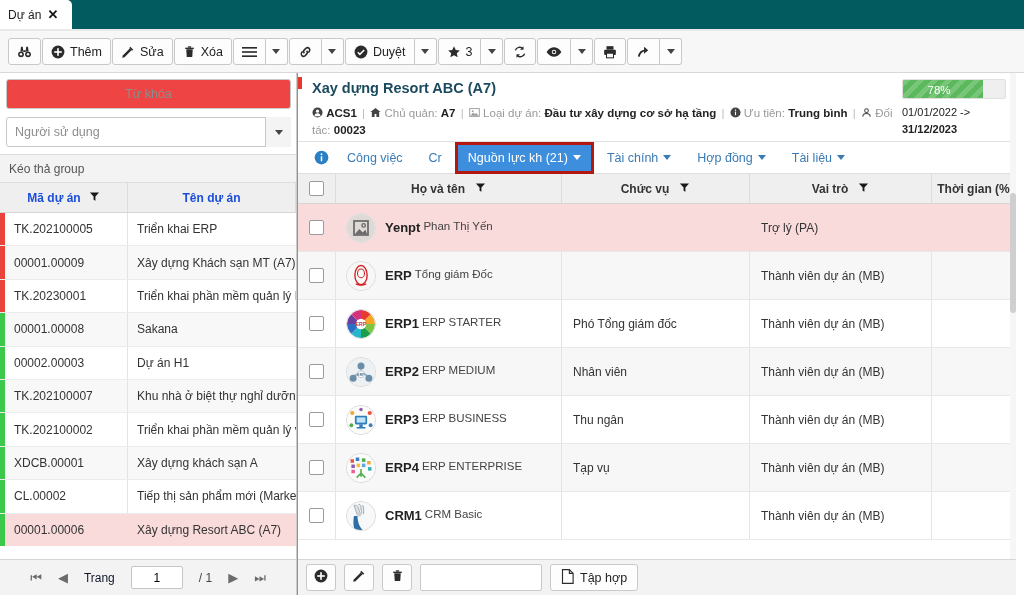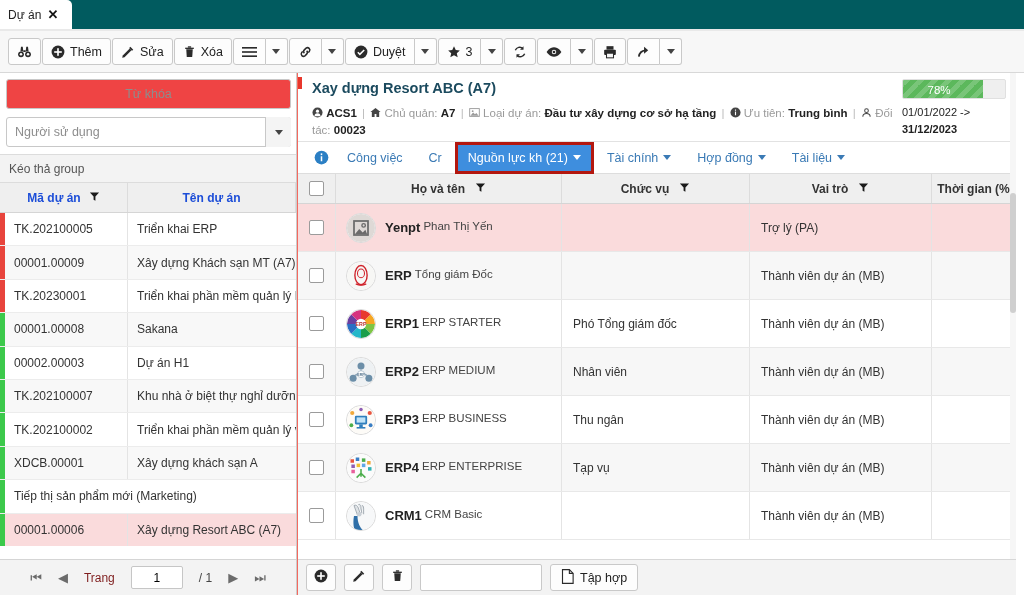--- a/index.html
+++ b/index.html
@@ -91,21 +91,21 @@
   .lrow .cell { display:flex; align-items:center; padding-left:9px; font-size:12px; color:#333;
     white-space:nowrap; overflow:hidden; }
   .lrow .cell1 { width:123px; border-right:1px solid #e4e4e4; }
   .lrow .cell2 { flex:1; }
   .pager {
     position:absolute; left:0; bottom:0; width:296px; height:36px;
     background:#f3f3f3; border-top:1px solid #d5d5d5;
     display:flex; align-items:center; justify-content:center; gap:16px;
   }
   .pgbtn { color:#6b6b6b; font-size:13px; cursor:pointer; }
-  .pager .plbl { font-size:12px; color:#7f1d1d; }
+  .pager .plbl { font-size:12px; color:#0f172a; }
   .pager .pinput { width:52px; height:23px; border:1px solid #c6c6c6; border-radius:2px;
     text-align:center; font-size:12px; outline:none; }
   .pager .ptot { font-size:12px; color:#444; }
 
   
   .splitter {
     position:absolute; left:297px; top:73px; width:9px; height:522px;
     background:#f4695f; cursor:col-resize;
   }
   .splitter .arrU { position:absolute; left:1px; top:207px; width:0;height:0;
@@ -455,20 +455,21 @@
           <div class="cell cell1">TK.202100002</div>
           <div class="cell cell2">Triển khai phần mềm quản lý vốn </div>
         </div>
         <div class="lrow alt">
           <div class="bar" style="background: rgb(60, 201, 75);"></div>
           <div class="cell cell1">XDCB.00001</div>
           <div class="cell cell2">Xây dựng khách sạn A</div>
         </div>
         <div class="lrow">
           <div class="bar" style="background: rgb(60, 201, 75);"></div>
+          <div class="cell cell1">CL.00002</div>
           <div class="cell cell2">Tiếp thị sản phẩm mới (Marketing)</div>
         </div>
         <div class="lrow sel">
           <div class="bar" style="background: rgb(60, 201, 75);"></div>
           <div class="cell cell1">00001.00006</div>
           <div class="cell cell2">Xây dựng Resort ABC (A7)</div>
         </div>
       </div>
 
     <div class="pager">

